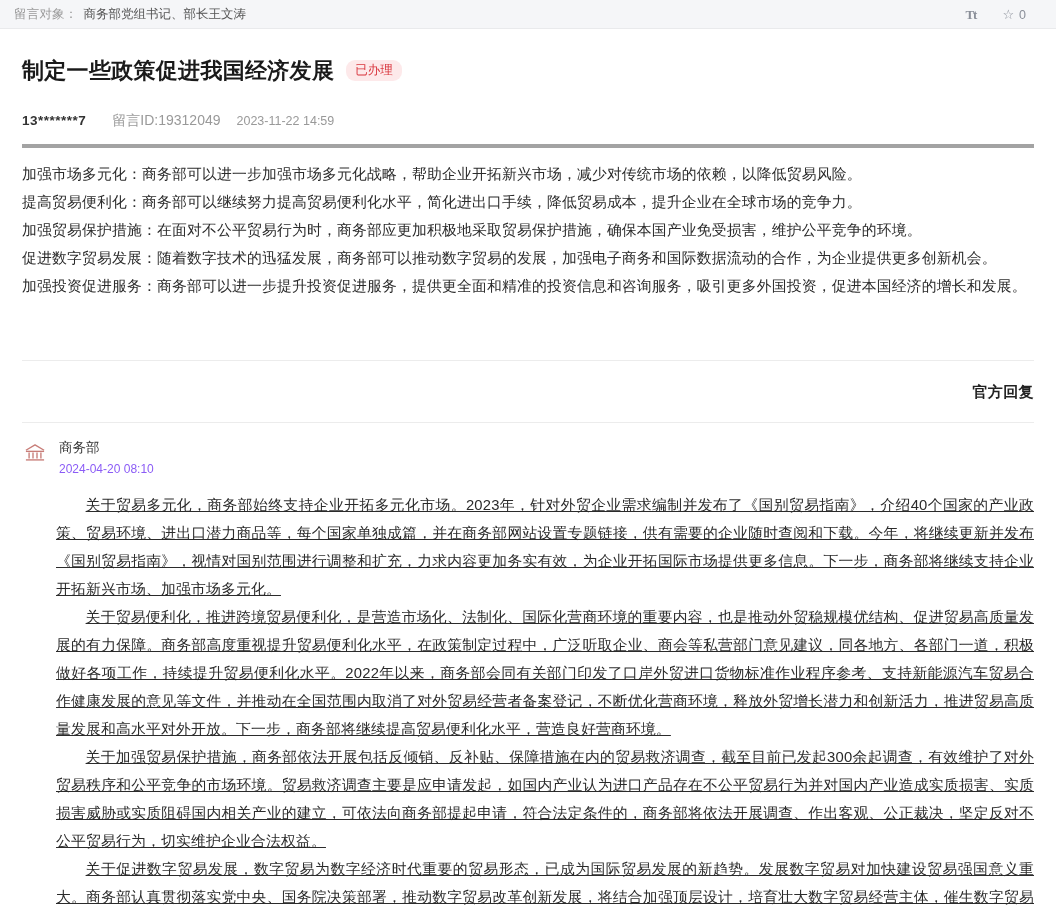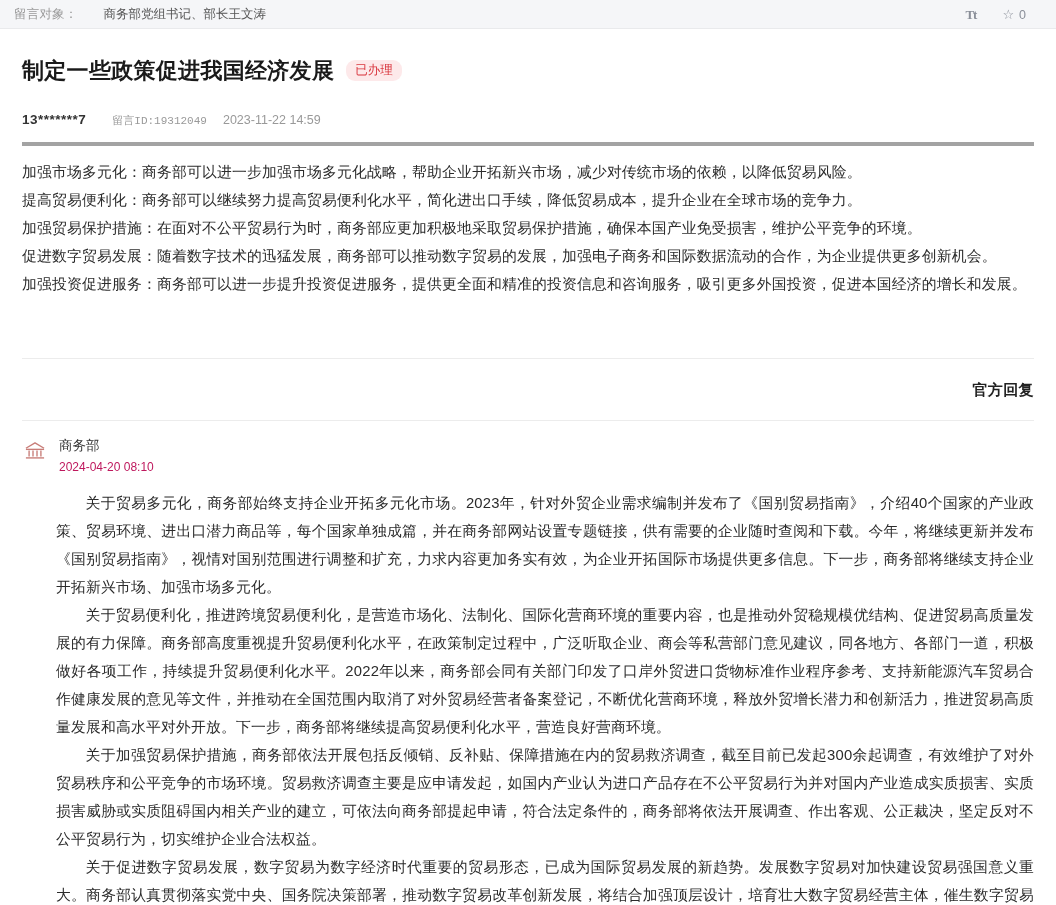--- a/index.html
+++ b/index.html
@@ -18,21 +18,20 @@
 
   
   .topbar {
     height: 29px;
     background: #f5f6f8;
     border-bottom: 1px solid #e9eaec;
     display: flex;
     align-items: center;
     padding: 0 14px;
     position: relative;
-    gap: 20px;
   }
   .topbar .recipient-label {
     font-size: 12.5px;
     color: #999999;
     letter-spacing: .2px;
   }
   .topbar .recipient-value {
     font-size: 12.5px;
     color: #555555;
     margin-left: 6px;
@@ -96,24 +95,23 @@
     padding: 6px 0 14px 0;
     border-bottom: 4px solid #a3a3a3;
   }
   .meta-user {
     font-size: 13.5px;
     font-weight: bold;
     color: #333333;
     letter-spacing: .5px;
   }
   .meta-id {
-    font-size: 11px;
+    font-size: 14px;
     color: #999999;
     margin-left: 26px;
-    font-family: Liberation Mono, monospace;
   }
   .meta-date {
     font-size: 12.5px;
     color: #999999;
     margin-left: 16px;
   }
 
   
   .content {
     padding: 12px 0 16px 0;
@@ -161,36 +159,37 @@
     margin-top: 1px;
   }
   .responder-text { display: flex; flex-direction: column; }
   .responder-name {
     font-size: 13.5px;
     color: #333333;
     line-height: 18px;
   }
   .responder-date {
     font-size: 12px;
-    color: #be185d;
+    color: #8b5cf6;
     margin-top: 4px;
     line-height: 16px;
   }
 
   .reply-body {
     padding: 14px 0 0 34px;
     font-size: 14.8px;
     line-height: 28px;
     color: #2b2b2b;
     letter-spacing: .2px;
     text-align: justify;
   }
   .reply-body p {
     margin: 0;
     text-indent: 2em;
+    text-decoration: underline;
   }
 </style>
 </head>
 <body>
 
 <div class="topbar">
   <span class="recipient-label">留言对象：</span>
   <span class="recipient-value">商务部党组书记、部长王文涛</span>
 
   <div class="topbar-right">

